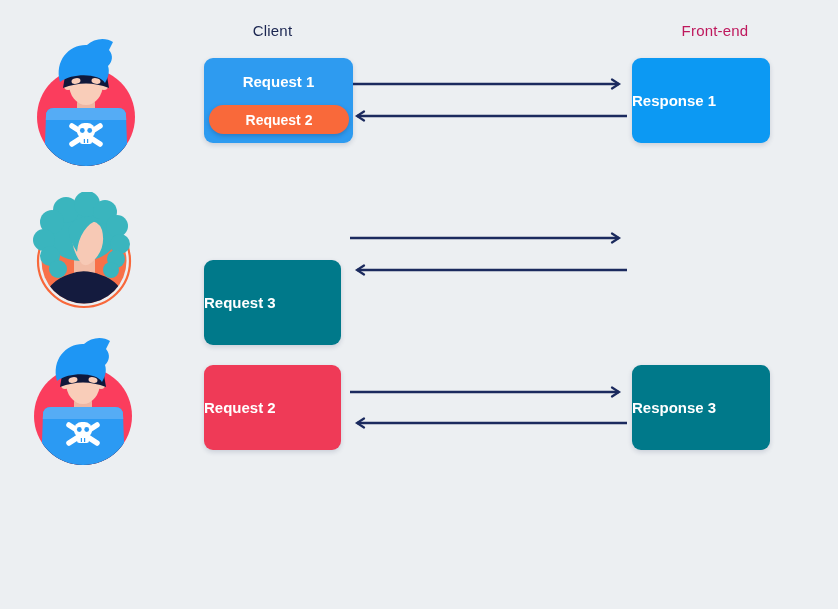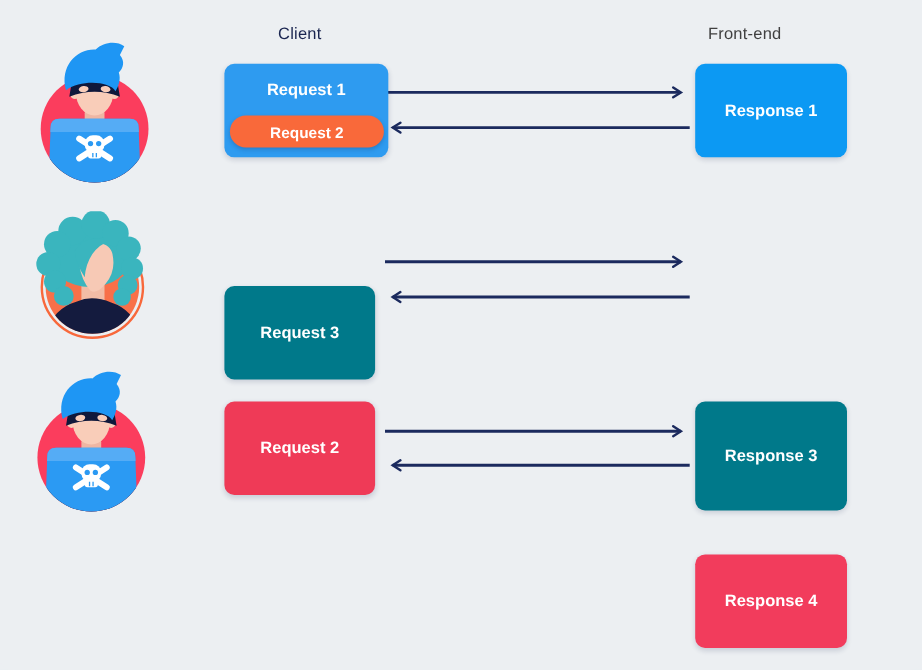--- a/index.html
+++ b/index.html
@@ -4,35 +4,35 @@
 <style>
   html,body{margin:0;padding:0;background:#ECEFF2;}
   .canvas{position:relative;width:838px;height:609px;overflow:hidden;
           font-family:"Liberation Sans",sans-serif;}
   .col-header{position:absolute;top:22px;text-align:center;font-size:15px;
               font-weight:500;letter-spacing:.2px;}
   .avatar{position:absolute;}
   .avatar svg{display:block;width:100%;height:100%;}
   .box{position:absolute;border-radius:9px;color:#fff;font-size:15px;font-weight:700;
        box-shadow:0 2px 5px rgba(23,35,78,.16);}
-  .box.center{display:flex;align-items:center;justify-content:center;}
+  .box.center{display:flex;align-items:center;}
   .req1-label{position:absolute;top:0;left:0;right:0;height:47px;
               display:flex;align-items:center;justify-content:center;}
   .nested-box{position:absolute;left:5px;right:4px;bottom:9px;height:29px;
               border-radius:14.5px;display:flex;align-items:center;justify-content:center;
               font-size:14px;box-shadow:0 2px 4px rgba(23,35,78,.25);}
   .arrows{position:absolute;left:0;top:0;pointer-events:none;}
 </style>
 </head>
 <body>
 
 <div class="canvas" style="background-color: rgb(236, 239, 242); border-radius: 10px;">
 
   <div class="col-header" style="left: 204px; width: 137px; color: rgb(26, 37, 80);">Client</div>
-  <div class="col-header" style="left: 608px; width: 138px; color: #404040;">Front-end</div>
+  <div class="col-header" style="left: 646px; width: 138px; color: #be185d;">Front-end</div>
 
   <svg class="arrows" width="838" height="609" viewBox="0 0 838 609">
     <defs>
       <marker id="ah" viewBox="0 0 12 12" markerWidth="12" markerHeight="12" refX="9" refY="6" orient="auto" markerUnits="userSpaceOnUse">
         <path d="M2,1.5 L9,6 L2,10.5" fill="none" stroke="#1B2A5E" stroke-width="2.2" stroke-linecap="round"></path>
       </marker>
     </defs>
     <g stroke="#1B2A5E" stroke-width="2.6">
       <line x1="350" y1="84" x2="619" y2="84" marker-end="url(#ah)" stroke="#1B2A5E"></line>
       <line x1="627" y1="116" x2="357" y2="116" marker-end="url(#ah)" stroke="#1B2A5E"></line>
@@ -155,21 +155,18 @@
 
   <div class="box center" style="left: 204px; top: 365px; width: 137px; height: 85px; background-color: rgb(239, 58, 87);">
     <span>Request 2</span>
   </div>
 
   <div class="box center" style="left: 632px; top: 58px; width: 138px; height: 85px; background-color: rgb(12, 153, 243);">
     <span>Response 1</span>
   </div>
 
 
-  <div class="box center" style="left: 632px; top: 365px; width: 138px; height: 99px; background-color: rgb(0, 121, 138);">
+  <div class="box center" style="left: 632px; top: 365px; width: 138px; height: 85px; background-color: rgb(0, 121, 138);">
     <span>Response 3</span>
   </div>
 
-  <div class="box center" style="left: 632px; top: 504px; width: 138px; height: 85px; background-color: rgb(242, 60, 92);">
-    <span>Response 4</span>
-  </div>
 
 </div>
 
 </body></html>

